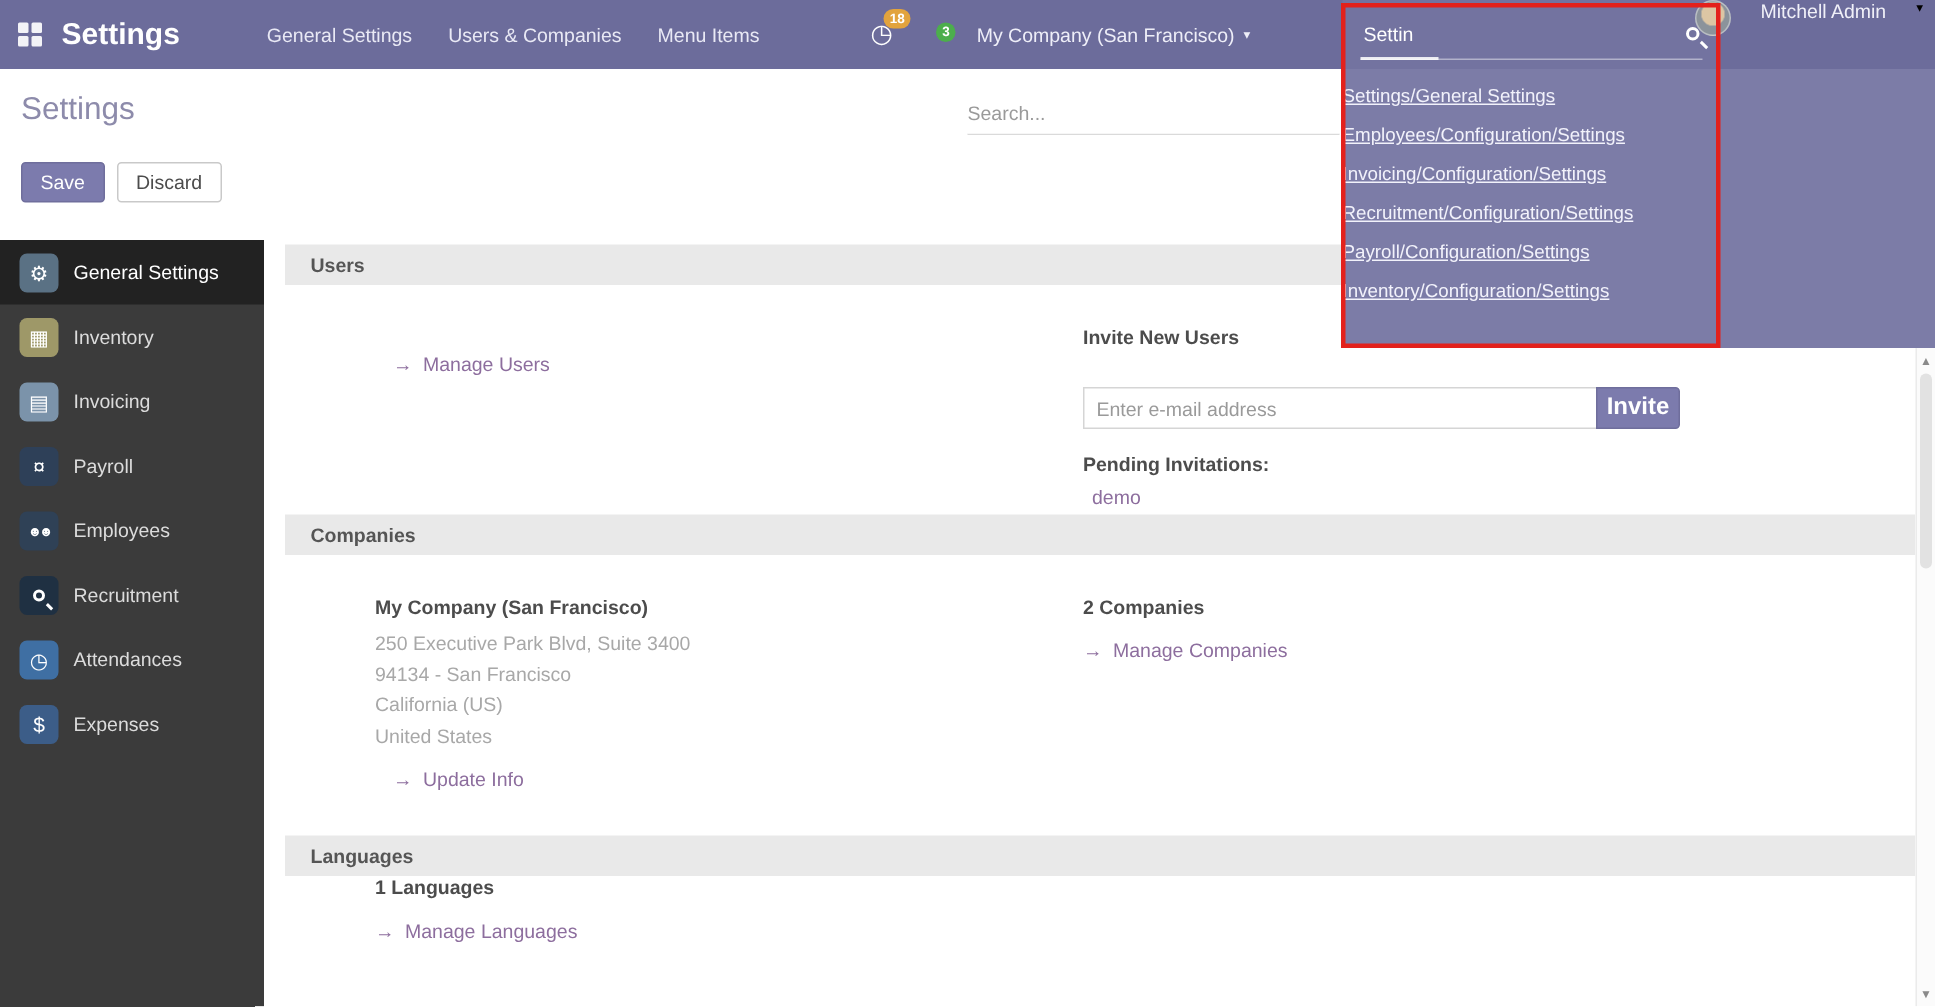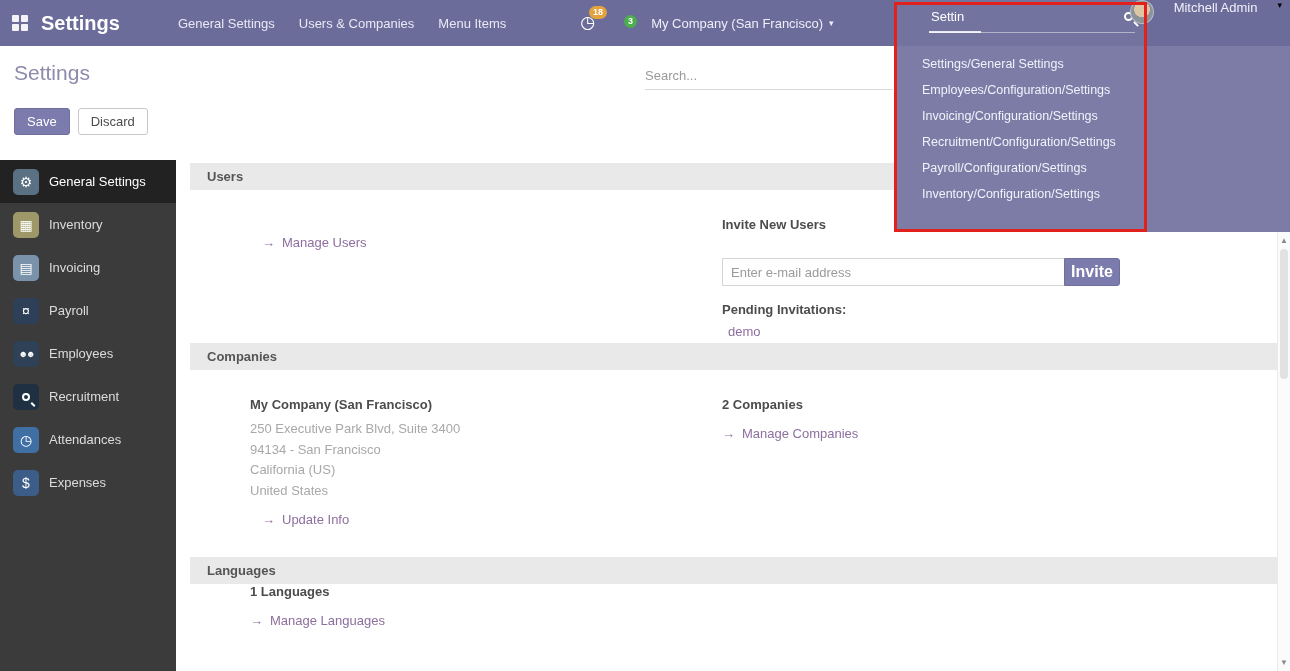--- a/index.html
+++ b/index.html
@@ -18,30 +18,30 @@
   .clock-glyph { font-size:17px; color:#fff; line-height:1; }
   .bubble { width:16px; height:12px; background:#fff; border-radius:3px; position:relative; }
   .bubble::after { content:""; position:absolute; left:3px; bottom:-4px; border:4px solid transparent; border-top-color:#fff; border-left-color:#fff; }
   .badge { position:absolute; top:-8px; right:-12px; min-width:12px; padding:1px 4px; border-radius:8px; font-size:9px; font-weight:bold; color:#fff; text-align:center; line-height:11px; }
   .badge-activity { background:#e2a33d; }
   .badge-message { background:#4cae4c; }
   .company-menu { margin-left:26px; font-size:13px; color:#eeeef8; cursor:pointer; white-space:nowrap; display:flex; align-items:center; gap:6px; }
   .caret { font-size:9px; }
 
   
-  .nav-searchbox { position:absolute; left:895px; top:0; width:252px; height:46px; background:rgba(255,255,255,0.05); display:flex; align-items:flex-start; z-index:31;padding-left:22px; }
+  .nav-searchbox { position:absolute; left:895px; top:0; width:252px; height:46px; background:rgba(255,255,255,0.05); display:flex; align-items:center; z-index:31; }
   .search-inner { margin:0 12px; flex:1; height:33px; display:flex; align-items:center; border-bottom:1px solid rgba(255,255,255,0.45); position:relative; }
   .search-inner input { flex:1; background:transparent; border:0; outline:none; color:#fff; font-size:13px; font-family:"Liberation Sans", sans-serif; }
   .query-underline { position:absolute; left:0; bottom:-1px; width:52px; height:2px; background:#fff; opacity:.85; }
   .mag { width:9px; height:9px; border:2px solid #fff; border-radius:50%; position:relative; flex:none; margin-right:2px; }
   .mag::after { content:""; position:absolute; width:2px; height:6px; background:#fff; transform:rotate(-45deg); left:9px; top:7px; }
 
   
   .search-panel { position:absolute; left:895px; right:0; top:46px; height:186px; background:#7c7ca7; z-index:25; padding-top:5px; overflow:hidden; }
-  .result { height:26px; line-height:26px; padding-left:27px; color:#f2f2fb; font-size:12.5px; cursor:pointer; white-space:nowrap; }
+  .result { height:26px; line-height:26px; color:#f2f2fb; font-size:12.5px; cursor:pointer; white-space:nowrap;text-decoration:underline; }
 
   
   .user-menu { position:absolute; right:8px; top:0; height:36px; display:flex; align-items:flex-start; gap:20px; z-index:32; cursor:pointer; }
   .avatar { width:24px; height:24px; border-radius:50%; border:1px solid rgba(255,255,255,.4); background:radial-gradient(circle at 50% 38%, #dcc6a4 0 44%, #8b939b 45%); }
   .user-name { font-size:13px; color:#f0f0f8; }
 
   
   .annotation { position:absolute; left:894px; top:2px; width:253px; height:230px; border:3px solid #e3211c; z-index:40; pointer-events:none; }
 
   

